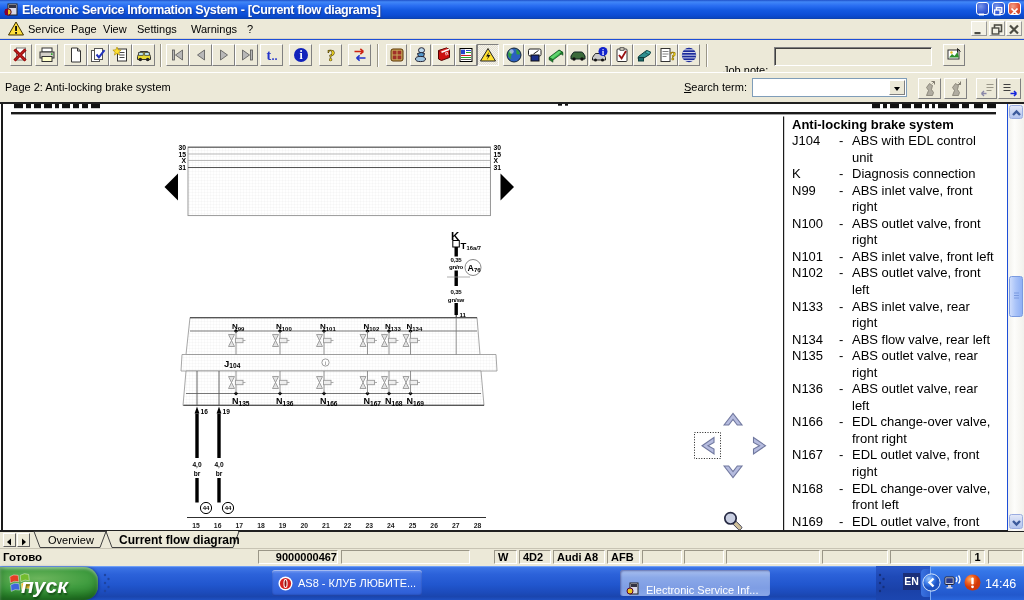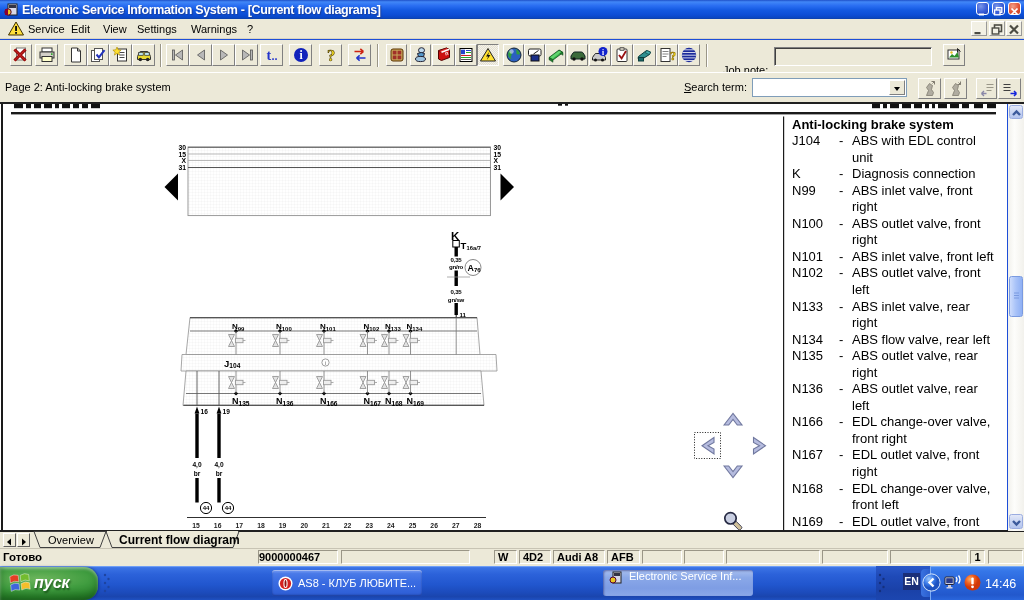--- a/index.html
+++ b/index.html
@@ -34,21 +34,21 @@
           <path d="M2.5 2.5 L8.5 8.5 M8.5 2.5 L2.5 8.5" stroke="#fff" stroke-width="1.7"></path>
         </svg></div>
 </div>
 <div class="abs" style="left:0;top:19px;width:1024px;height:20px;background:#ece9d8;border-bottom:1px solid #d8d4c4">
       <svg class="abs" style="left:8px;top:2px" width="16" height="15" viewBox="0 0 16 15">
         <polygon points="8,1 15.5,14 0.5,14" fill="#ffe03a" stroke="#403000" stroke-width="1"></polygon>
         <rect x="7.1" y="5" width="1.9" height="5" fill="#111"></rect>
         <rect x="7.1" y="11" width="1.9" height="1.8" fill="#111"></rect>
       </svg>
       <span class="mnu" style="left:28px">Service</span>
-      <span class="mnu" style="left:71px">Edit</span>
+      <span class="mnu" style="left:71px">Page</span>
       <span class="mnu" style="left:103px">View</span>
       <span class="mnu" style="left:137px">Settings</span>
       <span class="mnu" style="left:191px">Warnings</span>
       <span class="mnu" style="left:247px">?</span>
       <div class="abs" style="left:971px;top:1.5px;width:16px;height:15px;background:#f2f0e4;border:1px solid #fff;border-right-color:#999;border-bottom-color:#999"><svg width="14" height="13" viewBox="0 0 14 13">
           <rect x="2.5" y="9" width="6" height="2.2" fill="#4c4c44"></rect>
         </svg></div>
       <div class="abs" style="left:989px;top:1.5px;width:16px;height:15px;background:#f2f0e4;border:1px solid #fff;border-right-color:#999;border-bottom-color:#999"><svg width="14" height="13" viewBox="0 0 14 13">
           <rect x="4.5" y="2" width="7" height="6.5" fill="none" stroke="#4c4c44" stroke-width="1.6"></rect>
           <rect x="2.2" y="5" width="6.6" height="6" fill="#f2f0e4" stroke="#4c4c44" stroke-width="1.4"></rect>
@@ -620,21 +620,21 @@
       </svg></div>
     <svg class="abs" style="left:0;top:531px" width="260" height="18" viewBox="0 0 260 18">
       <polygon points="34,0.5 106,0.5 100,16.5 40,16.5" fill="#ece9d8" stroke="#404040" stroke-width="1"></polygon>
       <polygon points="106,0.5 239,0.5 233,16.5 112,16.5" fill="#ece9d8" stroke="#404040" stroke-width="1"></polygon>
       <line x1="107" y1="0.2" x2="238" y2="0.2" stroke="#ece9d8" stroke-width="1.6"></line>
       <text x="48" y="12.5" font-size="11" font-family="Liberation Sans">Overview</text>
       <text x="119" y="13" font-size="12" font-weight="bold" font-family="Liberation Sans">Current flow diagram</text>
     </svg>
     <div class="abs" style="left:0;top:548px;width:1024px;height:18px;background:#ece9d8;border-top:1px solid #c8c4b4"></div>
     <span class="abs" style="left:3px;top:551px;font-size:11.5px;font-weight:bold">Готово</span>
-    <div class="fld" style="left:258px;width:80px;text-align:left;">9000000467</div>
+    <div class="fld" style="left:258px;width:80px;text-align:right;">9000000467</div>
     <div class="fld" style="left:341px;width:129px;padding-left:3px;"></div>
     <div class="fld" style="left:494px;width:23px;padding-left:3px;">W</div>
     <div class="fld" style="left:519px;width:32px;padding-left:3px;">4D2</div>
     <div class="fld" style="left:553px;width:52px;padding-left:3px;">Audi A8</div>
     <div class="fld" style="left:607px;width:33px;padding-left:3px;">AFB</div>
     <div class="fld" style="left:642px;width:40px;padding-left:3px;"></div>
     <div class="fld" style="left:684px;width:40px;padding-left:3px;"></div>
     <div class="fld" style="left:726px;width:94px;padding-left:3px;"></div>
     <div class="fld" style="left:822px;width:66px;padding-left:3px;"></div>
     <div class="fld" style="left:890px;width:78px;padding-left:3px;"></div>
@@ -643,41 +643,41 @@
     <div class="abs" style="left:0;top:566px;width:1024px;height:34px;background:linear-gradient(180deg,#4f83ee 0,#3a72e4 6%,#2c62da 24%,#2156ce 55%,#1c4bbb 78%,#1a45ae 90%,#1f51c2 100%);box-shadow:inset 0 1px 0 #6f9ef5"></div>
     <div class="abs" style="left:0;top:567px;width:98px;height:33px;border-radius:0 14px 14px 0;background:radial-gradient(ellipse 120% 80% at 40% 35%,#6cb55c 0,#3f9c3f 45%,#2d8a2e 72%,#1f6b24 100%);box-shadow:inset 0 -5px 8px rgba(0,40,0,.35), inset 0 2px 3px rgba(255,255,255,.45), 1px 0 3px rgba(0,0,60,.4)">
       <svg class="abs" style="left:8px;top:4px" width="24" height="24" viewBox="0 0 24 24">
         <g transform="rotate(-6 12 12)">
           <path d="M2.5 4.6 Q6.5 2.2 11 4.2 L11 10.6 Q6.5 8.6 2.5 11 Z" fill="#e43e24" stroke="#fff" stroke-width="0.4"></path>
           <path d="M13 4.4 Q17.5 2.0 21.5 4.4 L21.5 10.8 Q17.5 8.4 13 10.8 Z" fill="#73bc2e" stroke="#fff" stroke-width="0.4"></path>
           <path d="M2.5 13 Q6.5 10.6 11 12.6 L11 19 Q6.5 17 2.5 19.4 Z" fill="#3f66dc" stroke="#fff" stroke-width="0.4"></path>
           <path d="M13 12.8 Q17.5 10.4 21.5 12.8 L21.5 19.2 Q17.5 16.8 13 19.2 Z" fill="#f5be2a" stroke="#fff" stroke-width="0.4"></path>
         </g>
       </svg>
-      <span class="abs" style="left:34px;top:7px;font-size:16px;font-weight:bold;font-style:italic;color:#fff;text-shadow:1px 2px 2px rgba(0,40,0,.6)">пуск</span>
+      <span class="abs" style="left:21px;top:7px;font-size:21px;font-weight:bold;font-style:italic;color:#fff;text-shadow:1px 2px 2px rgba(0,40,0,.6)">пуск</span>
     </div>
     <svg class="abs" style="left:102px;top:572px" width="10" height="24" viewBox="0 0 10 24">
       <g fill="#1e44a0">
         <circle cx="3" cy="3" r="1.2"></circle>
         <circle cx="6.5" cy="7" r="1.2"></circle>
         <circle cx="3" cy="11" r="1.2"></circle>
         <circle cx="6.5" cy="15" r="1.2"></circle>
         <circle cx="3" cy="19" r="1.2"></circle>
       </g>
     </svg>
     <div class="tskb" style="left:272px;width:150px;display:flex;align-items:center">
       <svg width="15" height="15" viewBox="0 0 15 15" style="flex:none;margin:0 5px 0 6px">
         <circle cx="7.5" cy="7.5" r="7" fill="#fff"></circle>
         <circle cx="7.5" cy="7.5" r="5.6" fill="#d42020"></circle>
         <ellipse cx="7.5" cy="7.5" rx="2.1" ry="4.6" fill="#fff"></ellipse>
         <ellipse cx="7.5" cy="7.5" rx="1" ry="3.6" fill="#901010"></ellipse>
       </svg>
       <span>AS8 - КЛУБ ЛЮБИТЕ...</span>
     </div>
-    <div class="tskb" style="left:603px;width:150px;display:flex;align-items:flex-start;background:linear-gradient(180deg,#a8bfef 0,#8aa8e8 30%,#7e9de4 70%,#8aa8e8 100%);box-shadow:inset 1px 1px 2px rgba(0,0,80,.4)">
+    <div class="tskb" style="left:620px;width:150px;display:flex;align-items:flex-end;background:linear-gradient(180deg,#a8bfef 0,#8aa8e8 30%,#7e9de4 70%,#8aa8e8 100%);box-shadow:inset 1px 1px 2px rgba(0,0,80,.4)">
       <svg width="15" height="15" viewBox="0 0 15 15" style="flex:none;margin:0 5px 0 6px">
         <rect x="4" y="2" width="8" height="11" fill="#d8d8e8" stroke="#222"></rect>
         <rect x="5" y="3" width="6" height="3" fill="#334"></rect>
         <circle cx="4" cy="10" r="3" fill="#e8c520" stroke="#503"></circle>
       </svg>
       <span>Electronic Service Inf...</span>
     </div>
     <div class="abs" style="left:876px;top:566px;width:54px;height:34px;background:linear-gradient(180deg,#2a58c8 0,#1f4ab8 30%,#1a41a8 70%,#1c46b0 100%)"></div>
     <svg class="abs" style="left:877px;top:572px" width="10" height="24" viewBox="0 0 10 24">
       <g fill="#15307c">

